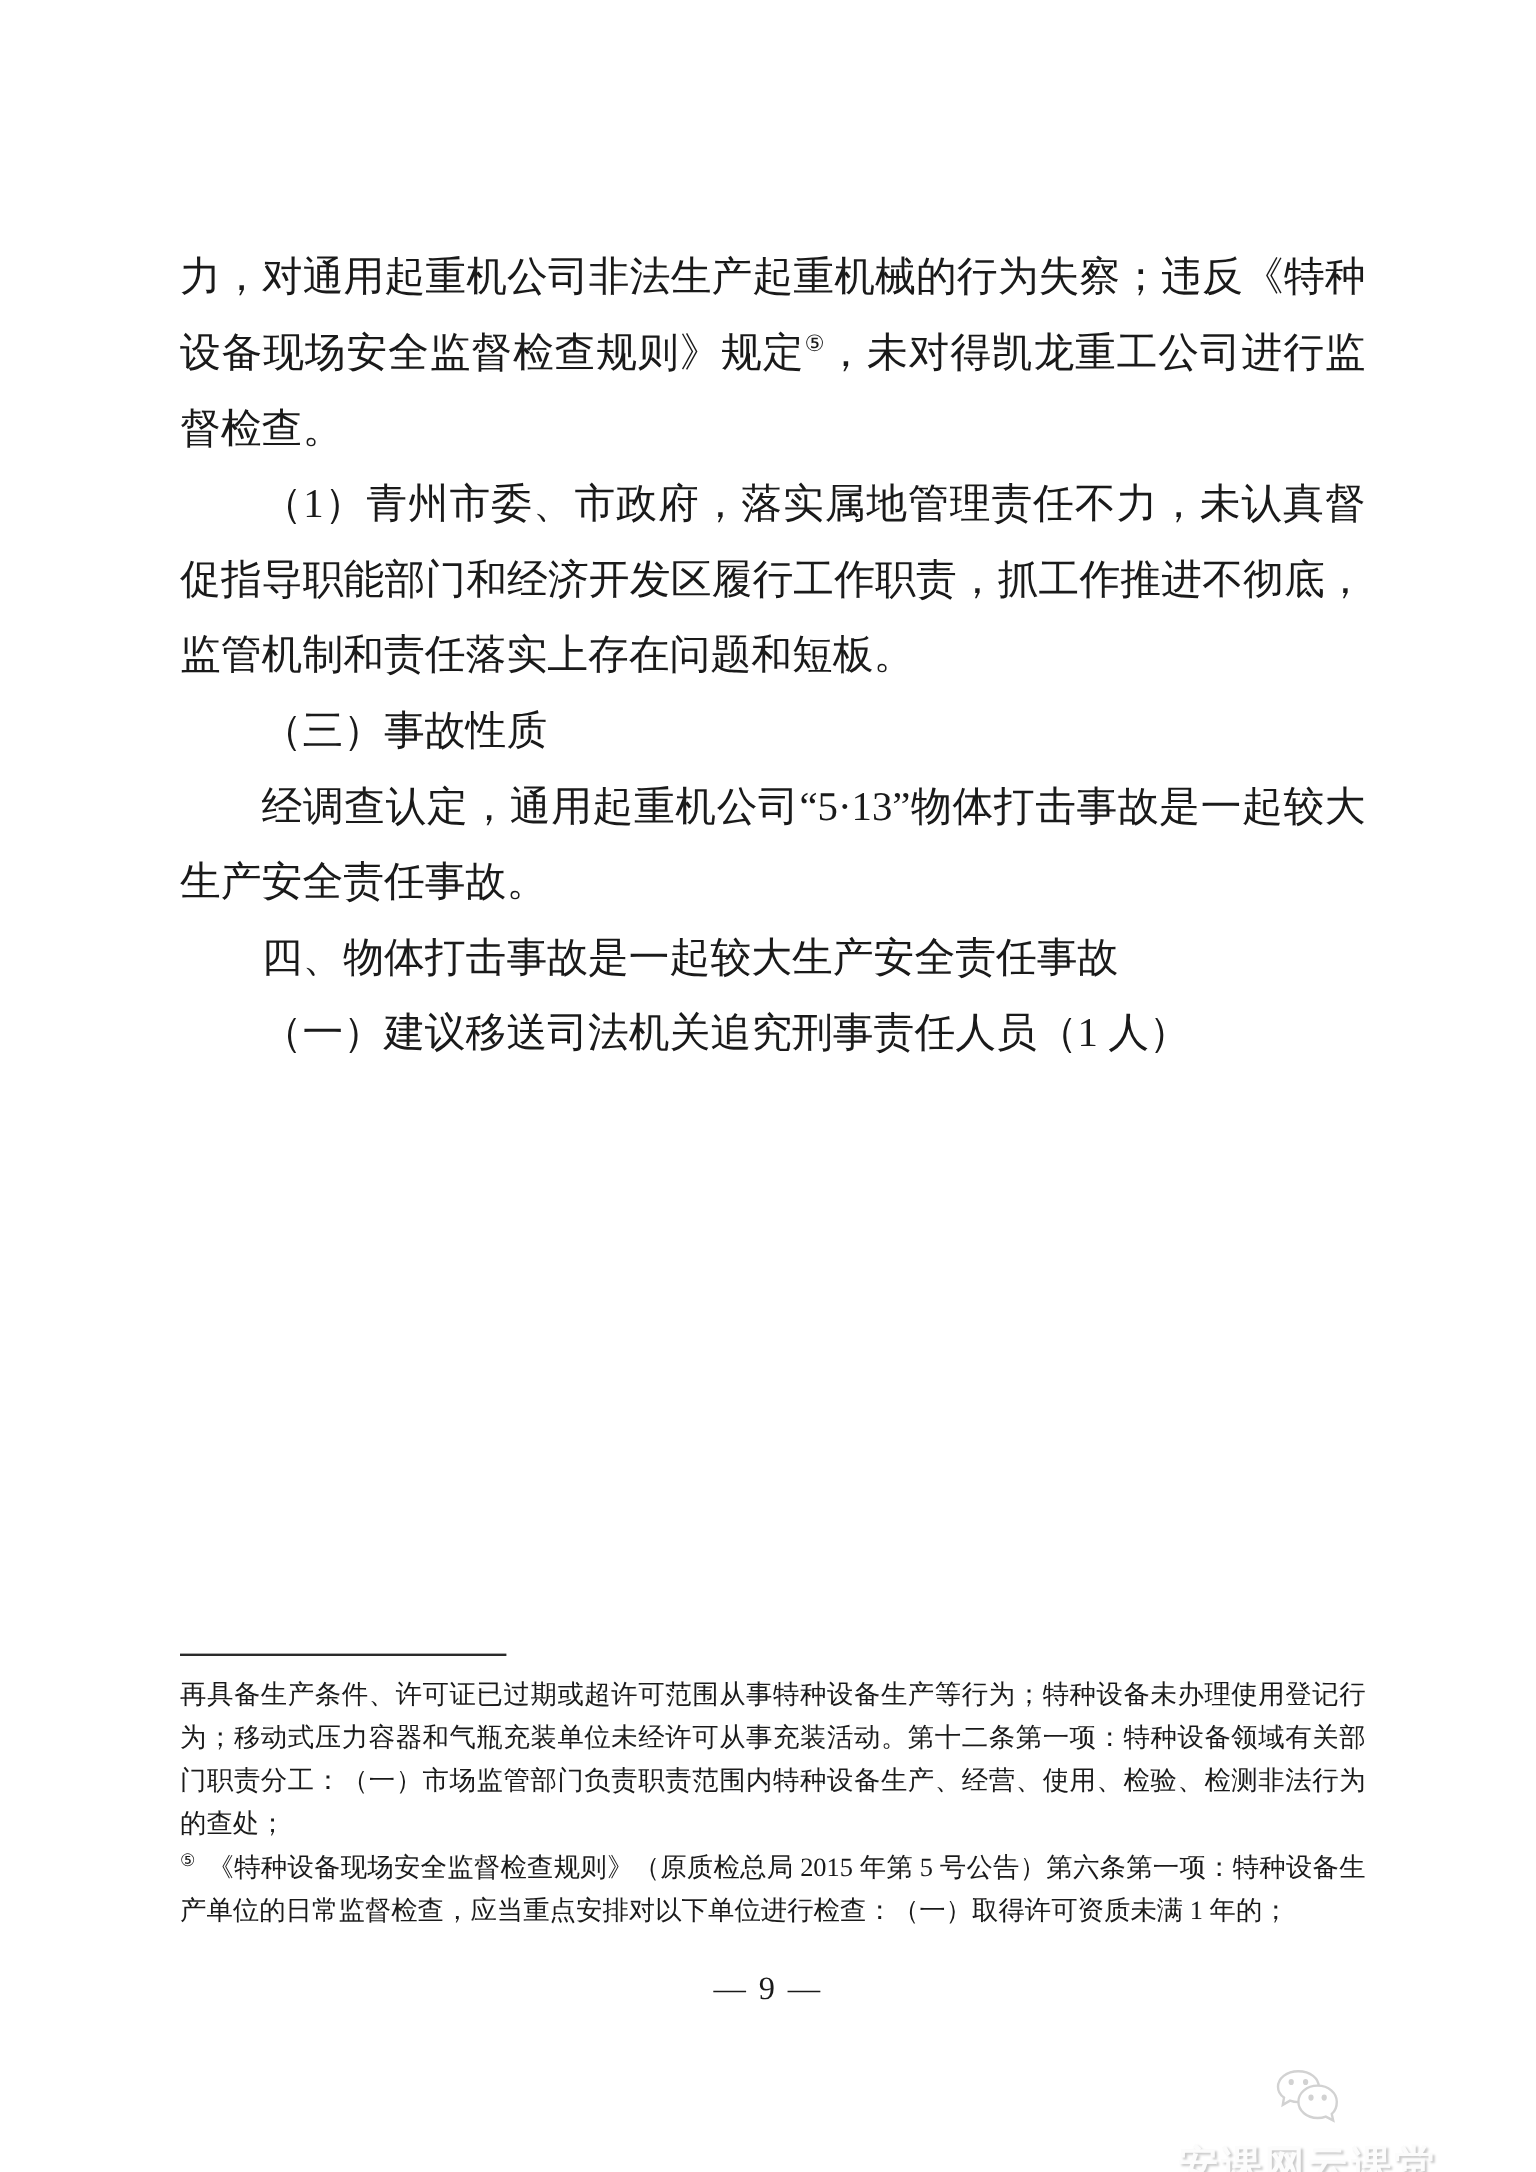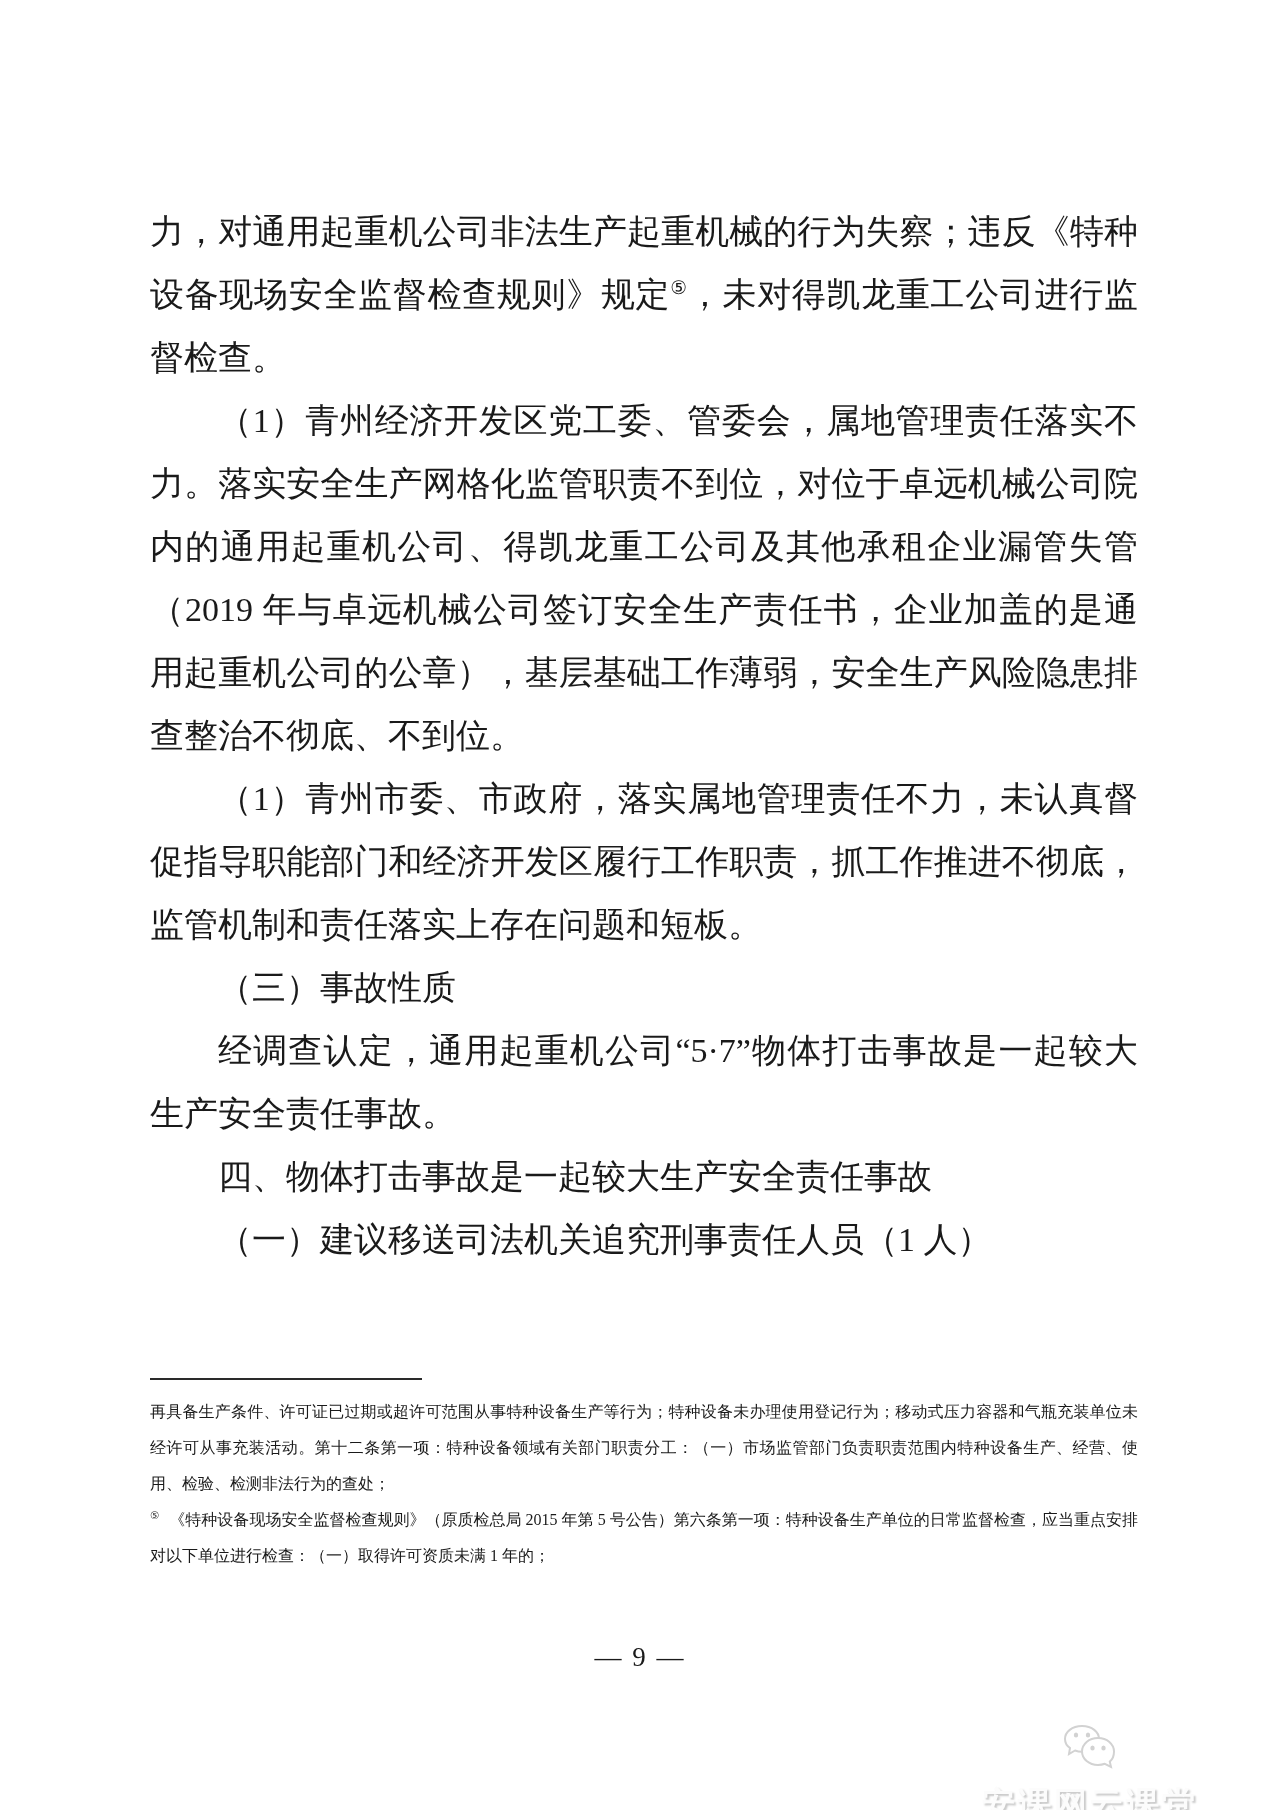--- a/index.html
+++ b/index.html
@@ -28,21 +28,21 @@
   sup.fn-ref {
     font-size: 0.55em;
     vertical-align: super;
     line-height: 0;
   }
   .footnotes {
     position: absolute;
     left: 150px;
     top: 1378px;
     width: 988px;
-    font-size: 16px;
+    font-size: 22px;
     line-height: 36px;
     text-align: justify;
     color: #1a1a1a;
   }
   .fn-rule {
     width: 272px;
     height: 0;
     border-top: 2px solid #2a2a2a;
     margin-bottom: 14px;
   }
@@ -83,24 +83,23 @@
   }
   .watermark-icon svg { display: block; }
 </style>
 </head>
 <body>
 
 <div class="page">
 
   <main class="body-text">
     <p class="para no-indent"><span>力，对通用起重机公司非法生产起重机械的行为失察；违反《特种设备现场安全监督检查规则》规定</span><sup class="fn-ref">⑤</sup><span>，未对得凯龙重工公司进行监督检查。</span></p>
-    <p class="para">（1）青州经济开发区党工委、管委会，属地管理责任落实不力。落实安全生产网格化监管职责不到位，对位于卓远机械公司院内的通用起重机公司、得凯龙重工公司及其他承租企业漏管失管（2019 年与卓远机械公司签订安全生产责任书，企业加盖的是通用起重机公司的公章），基层基础工作薄弱，安全生产风险隐患排查整治不彻底、不到位。</p>
     <p class="para">（1）青州市委、市政府，落实属地管理责任不力，未认真督促指导职能部门和经济开发区履行工作职责，抓工作推进不彻底，监管机制和责任落实上存在问题和短板。</p>
     <p class="para bold">（三）事故性质</p>
-    <p class="para">经调查认定，通用起重机公司“5·7”物体打击事故是一起较大生产安全责任事故。</p>
+    <p class="para">经调查认定，通用起重机公司“5·13”物体打击事故是一起较大生产安全责任事故。</p>
     <p class="para bold">四、物体打击事故是一起较大生产安全责任事故</p>
     <p class="para bold">（一）建议移送司法机关追究刑事责任人员（1 人）</p>
   </main>
 
   <section class="footnotes">
     <div class="fn-rule"></div>
     <p class="fn">再具备生产条件、许可证已过期或超许可范围从事特种设备生产等行为；特种设备未办理使用登记行为；移动式压力容器和气瓶充装单位未经许可从事充装活动。第十二条第一项：特种设备领域有关部门职责分工：（一）市场监管部门负责职责范围内特种设备生产、经营、使用、检验、检测非法行为的查处；</p>
     <p class="fn"><sup class="fn-marker">⑤</sup><span>《特种设备现场安全监督检查规则》（原质检总局 2015 年第 5 号公告）第六条第一项：特种设备生产单位的日常监督检查，应当重点安排对以下单位进行检查：（一）取得许可资质未满 1 年的；</span></p>
   </section>
 

